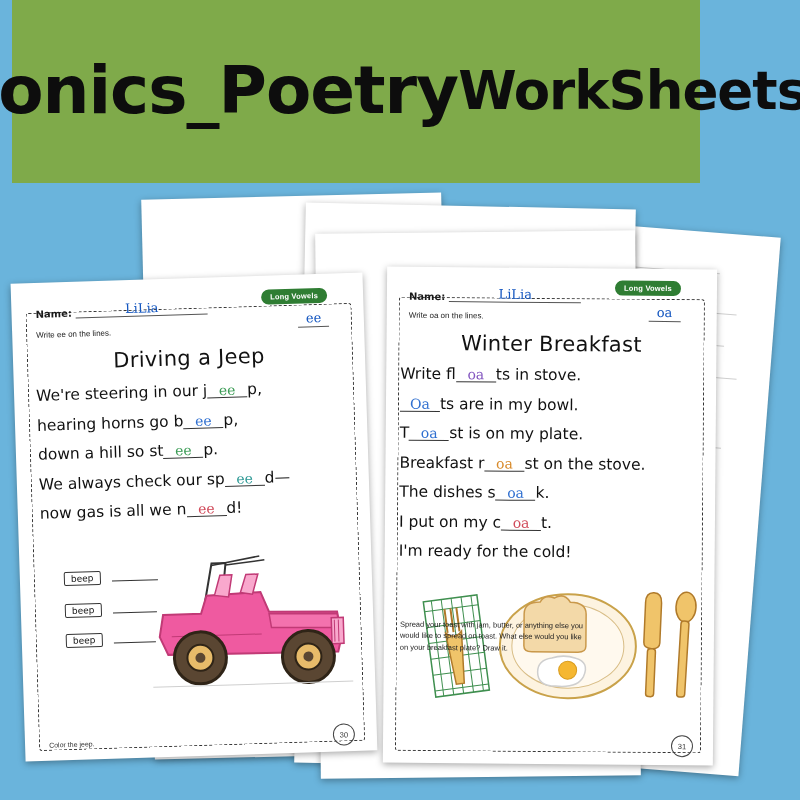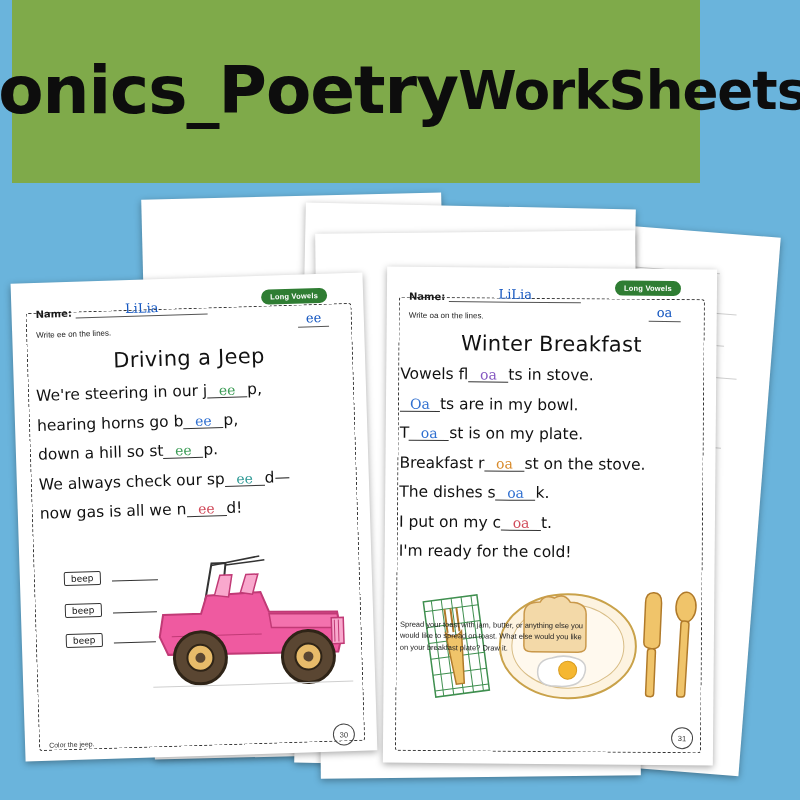--- a/index.html
+++ b/index.html
@@ -221,21 +221,21 @@
 
     <div class="instr" style="left:22px;top:44px;text-align:center;">Write oa on the lines.</div>
 
     <div class="badge" style="left:228px;top:12px;">Long Vowels</div>
     <div class="vowel-tag" style="left:262px;top:36px;">oa</div>
 
     <div class="title" style="top:64px;">Winter Breakfast</div>
 
     <div class="poem" style="top:100px;padding-left:14px;">
       <div class="pline">
-        <span>Vowels fl</span><span class="blank ink-purple">oa</span><span>ts in stove.</span>
+        <span>Write fl</span><span class="blank ink-purple">oa</span><span>ts in stove.</span>
       </div>
       <div class="pline">
         <span></span><span class="blank ink-blue">Oa</span><span>ts are in my bowl.</span>
       </div>
       <div class="pline">
         <span>T</span><span class="blank ink-blue">oa</span><span>st is on my plate.</span>
       </div>
       <div class="pline">
         <span>Breakfast r</span><span class="blank ink-orange">oa</span><span>st on the stove.</span>
       </div>
@@ -285,21 +285,21 @@
         <rect x="246" y="68" width="8" height="48" rx="3" fill="#f0c46a" stroke="#b07a2a" stroke-width="1.5"></rect>
       </g>
 
       <g transform="rotate(3 284 60)">
         <ellipse cx="282" cy="26" rx="10" ry="15" fill="#f0c46a" stroke="#b07a2a" stroke-width="1.5"></ellipse>
         <rect x="278" y="40" width="8" height="76" rx="3" fill="#f0c46a" stroke="#b07a2a" stroke-width="1.5"></rect>
       </g>
     </svg>
 
     <div class="footnote" style="left:16px;top:352px;">Spread your toast with jam, butter, or anything else you would like to spread on toast. What else would you like on your breakfast plate? Draw it.</div>
-    <div class="pagenum" style="right:20px;bottom:16px;margin-top:25px;">31</div>
+    <div class="pagenum" style="right:20px;bottom:8px;margin-top:25px;">31</div>
   </div>
 
   <div class="banner">
     <div class="line l1">Phonics_Poetry</div>
     <div class="line l2">WorkSheets</div>
   </div>
 
 </div>
 
 </body></html>

